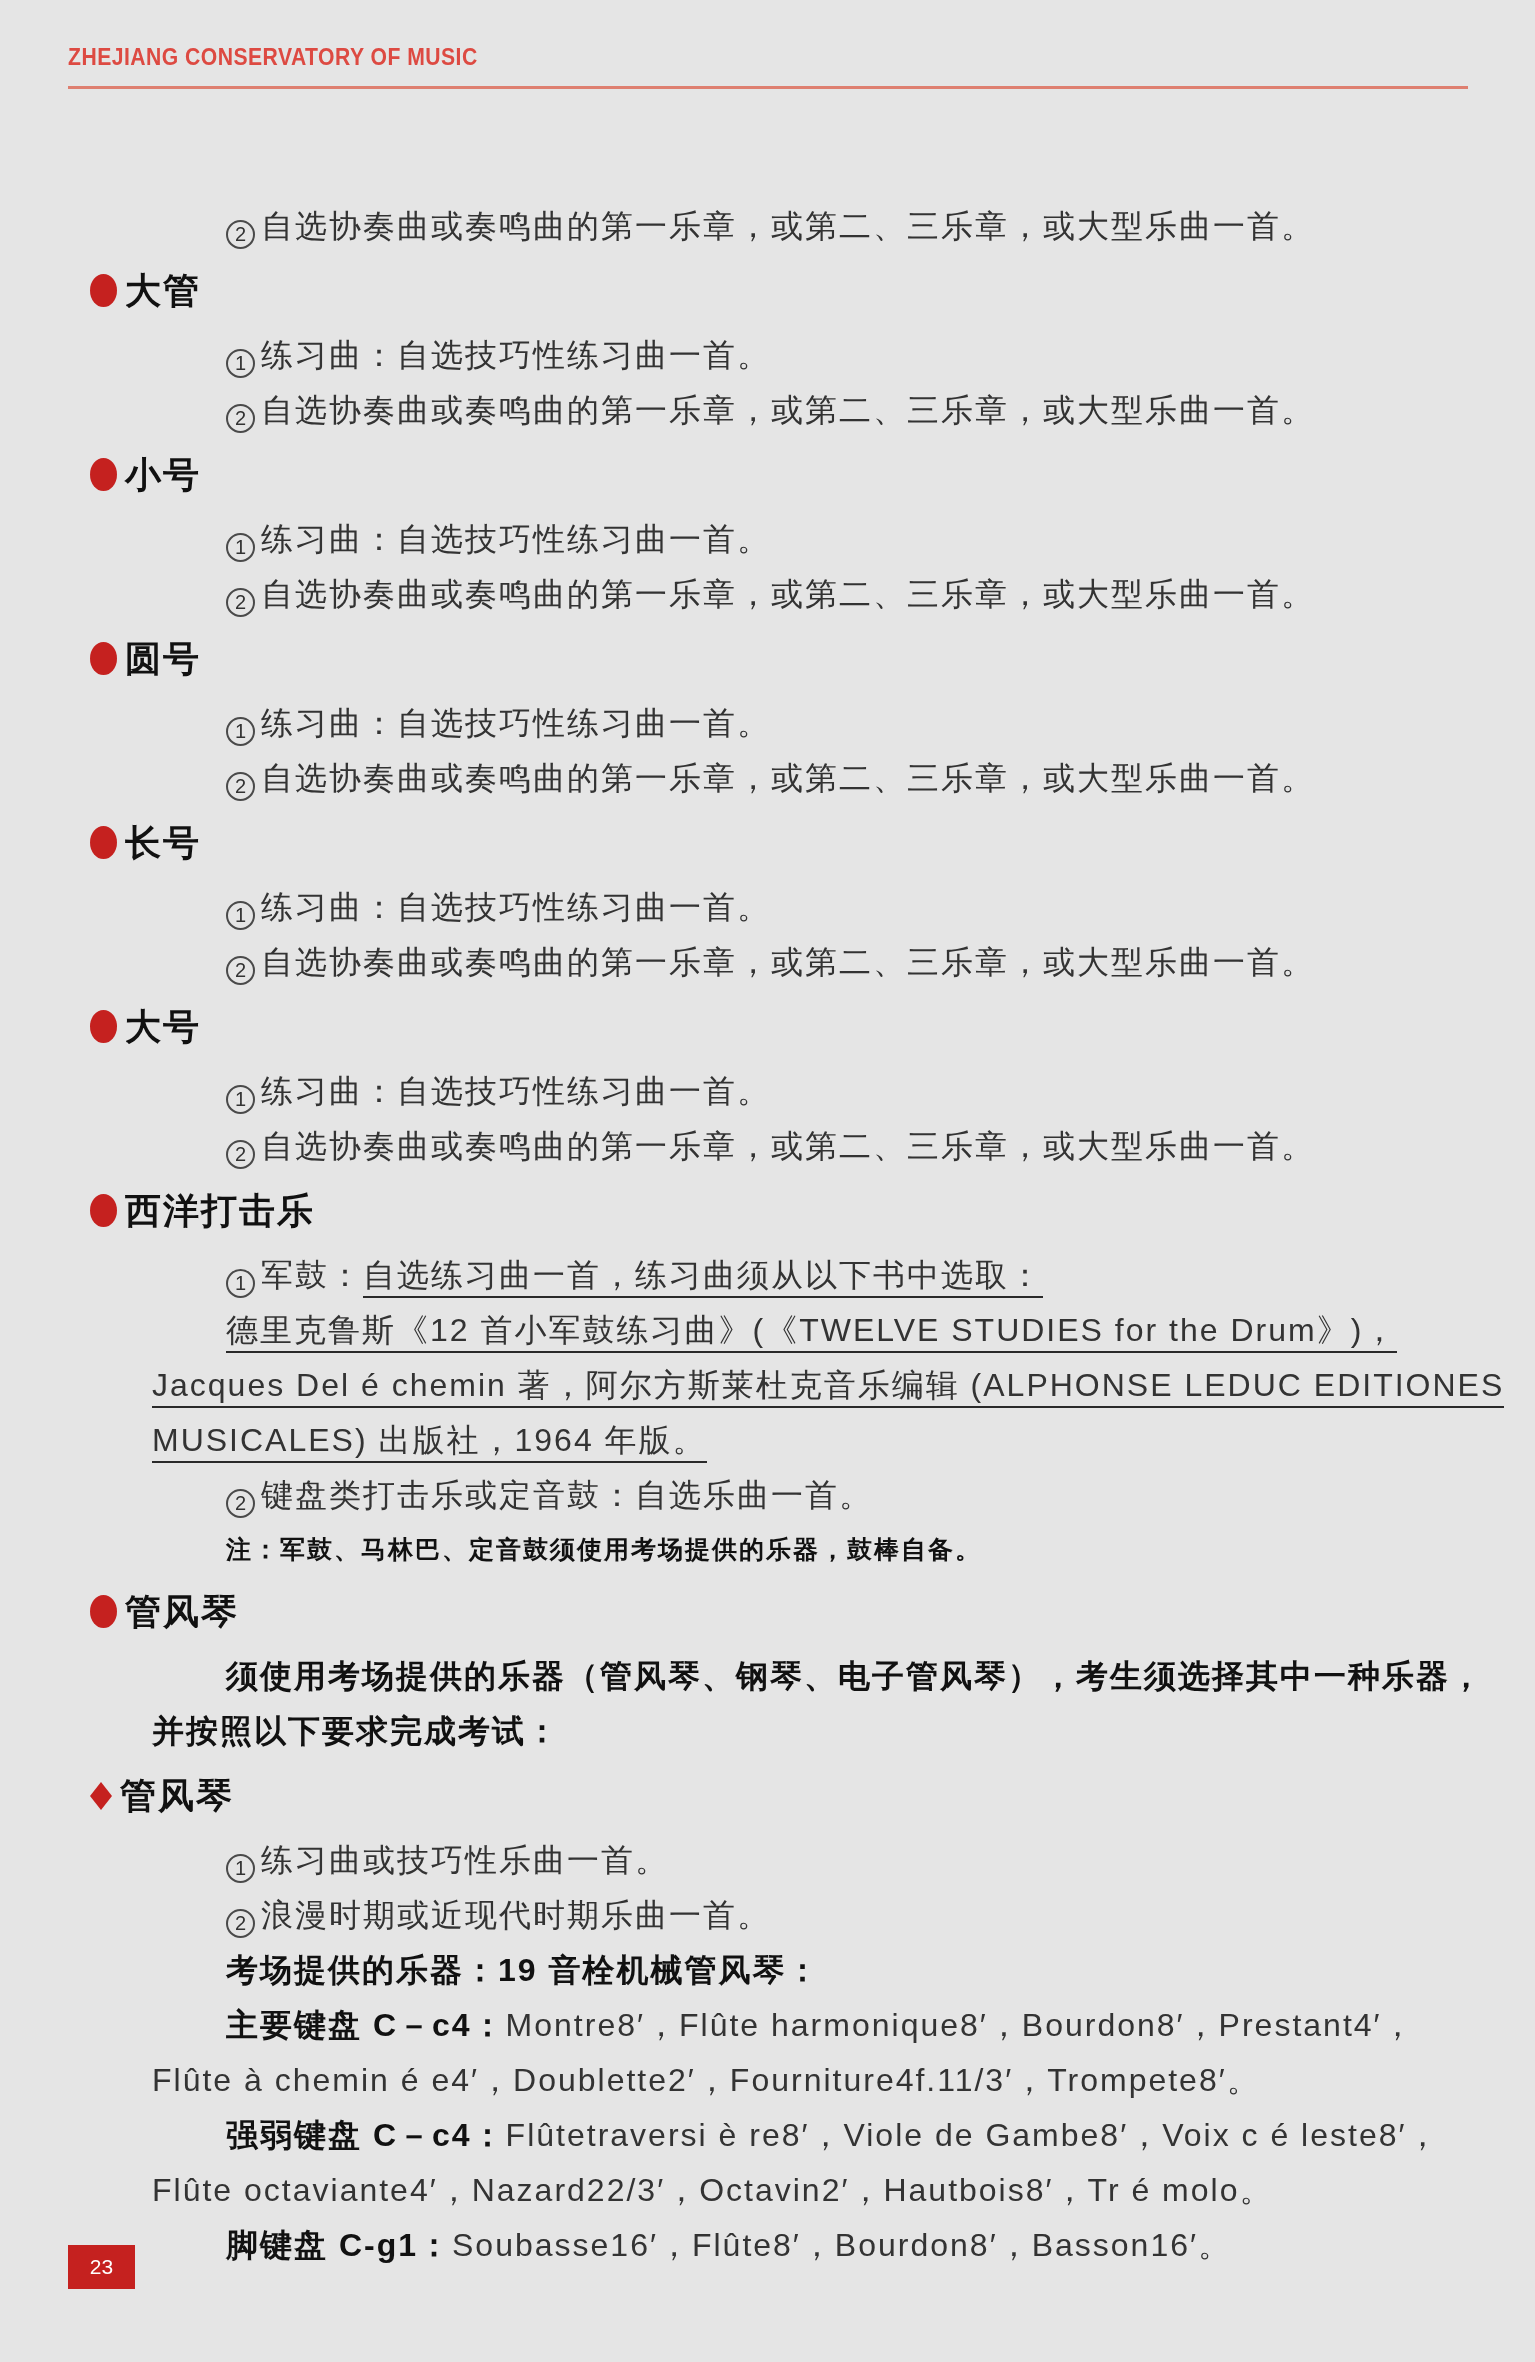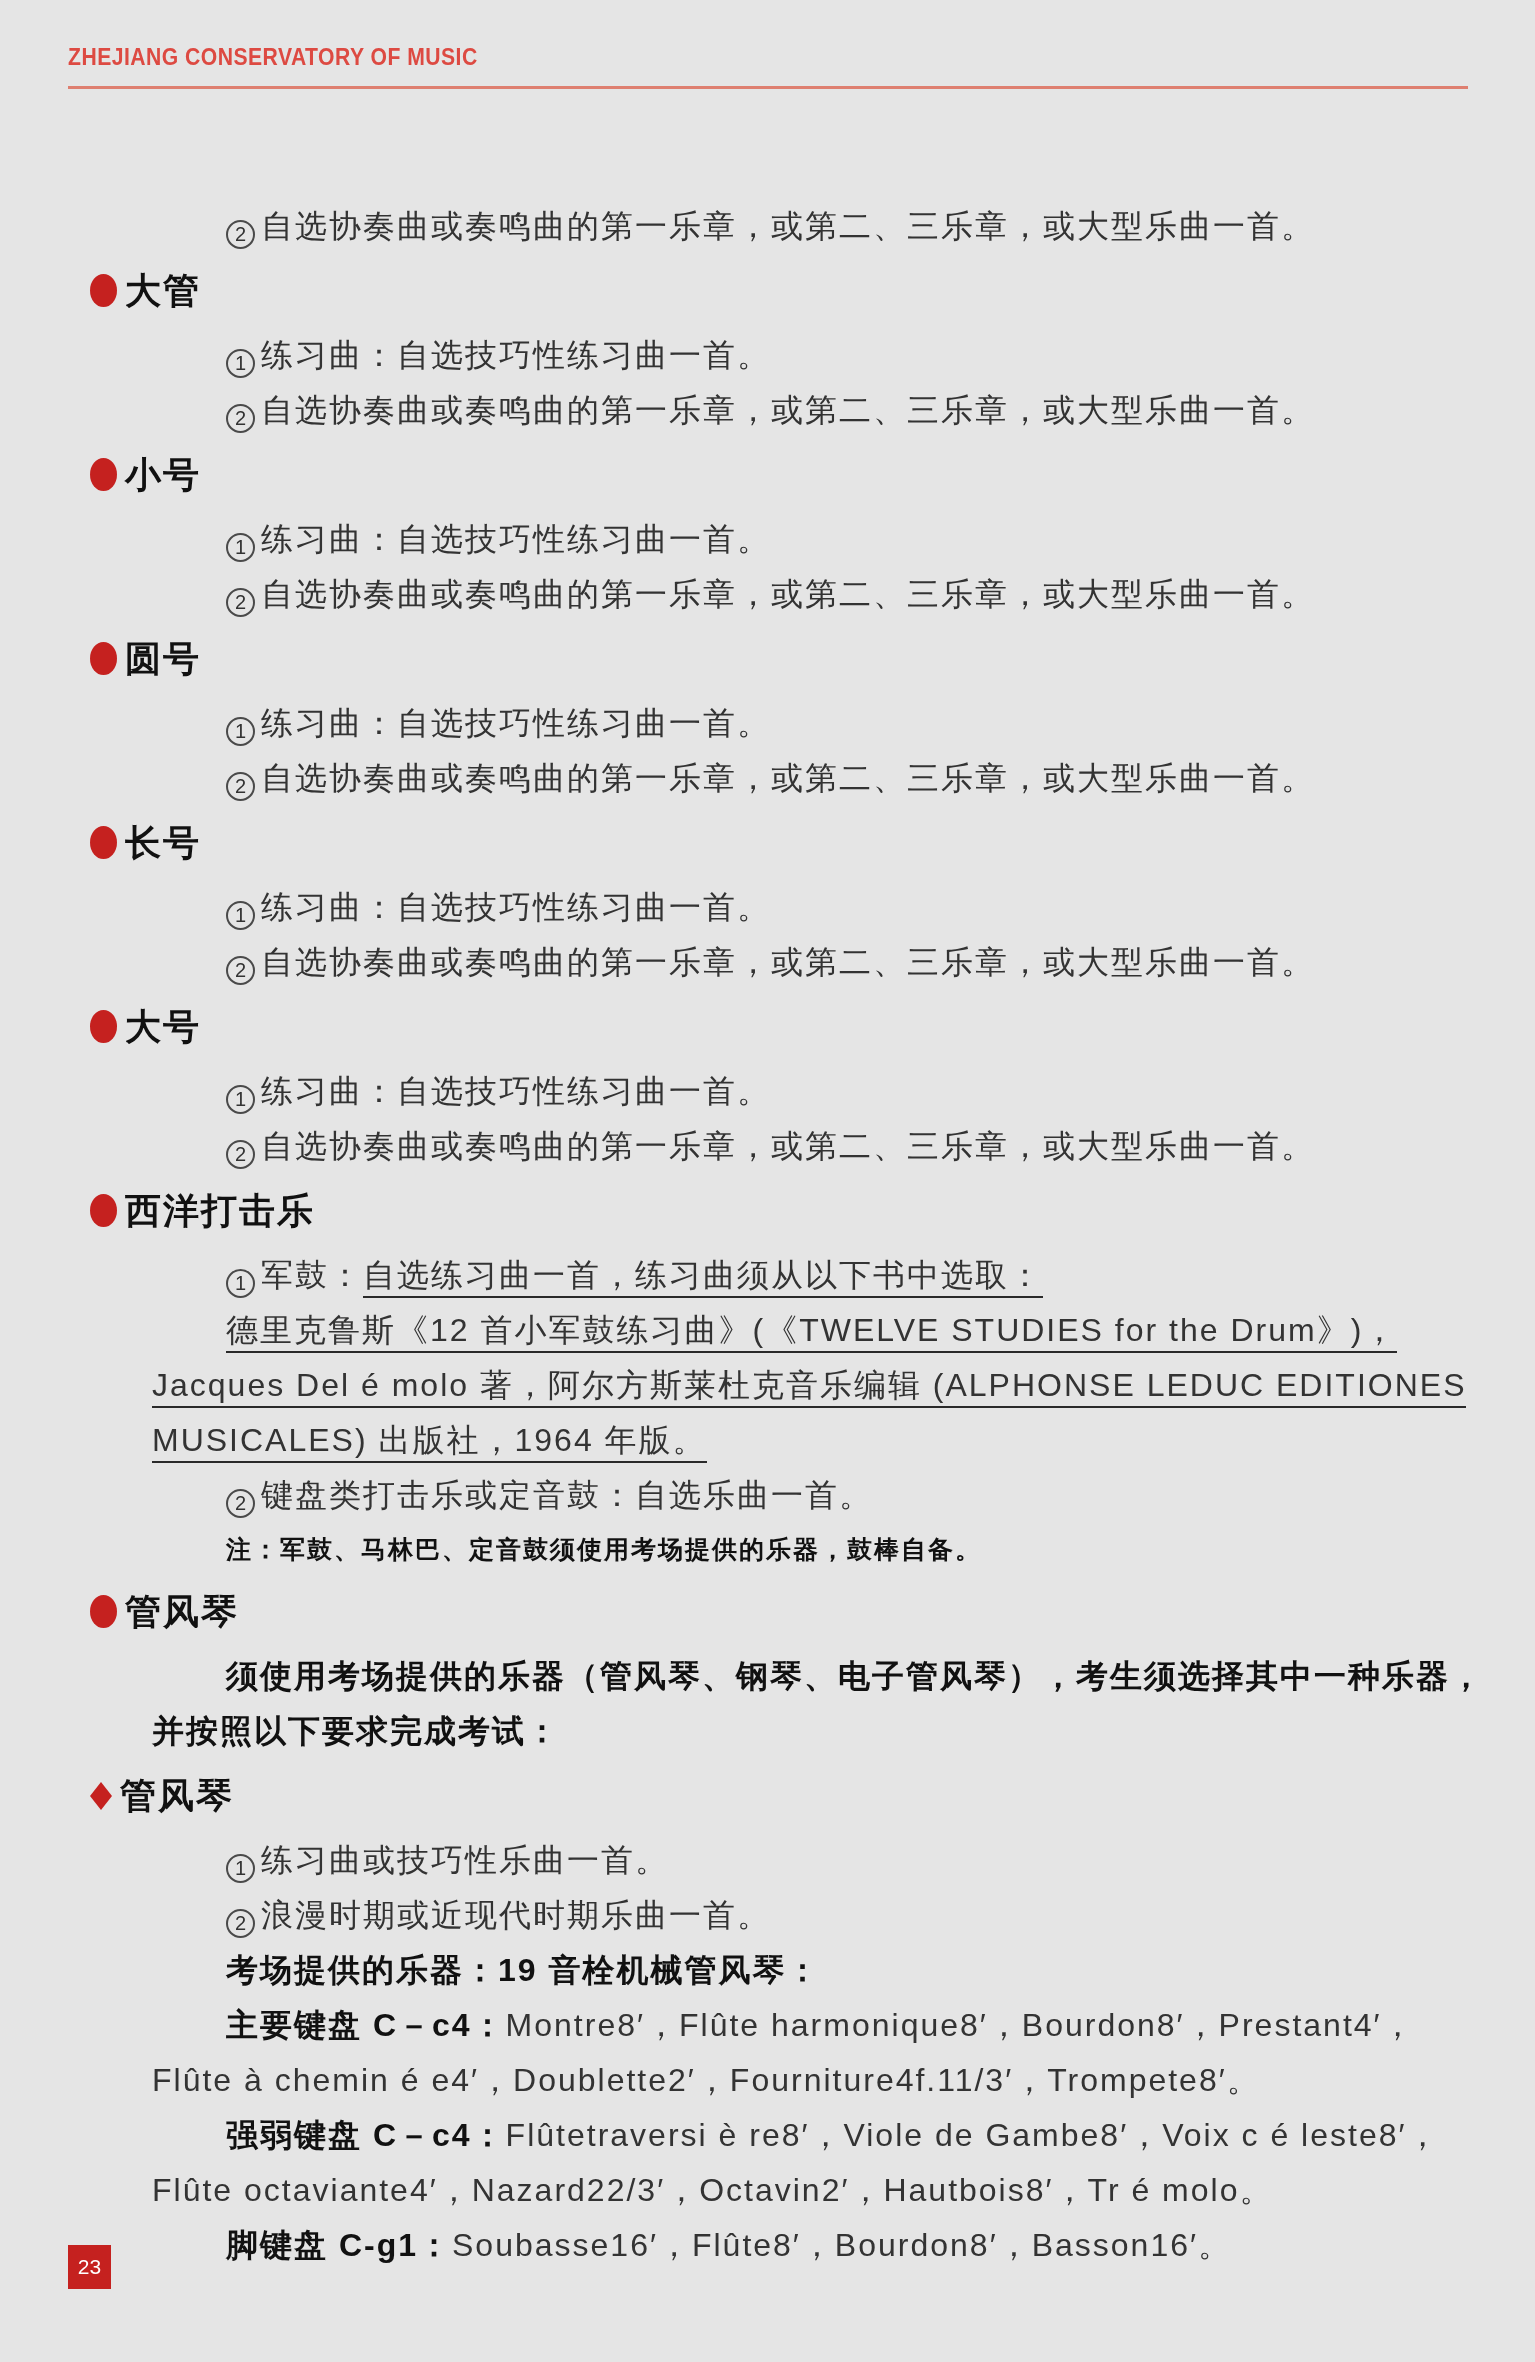--- a/index.html
+++ b/index.html
@@ -68,21 +68,21 @@
   }
   .diamond{
     display:inline-block;
     width:22px;height:28px;
     background:var(--accent);
     clip-path:polygon(50% 0,100% 50%,50% 100%,0 50%);
     margin-right:8px;vertical-align:-2px;
   }
   .pagebox{
     position:absolute;left:68px;top:2245px;
-    width:43px;height:44px;
+    width:67px;height:44px;
     background:var(--accent);
     color:#fff;font-size:21px;font-weight:400;
     display:flex;align-items:center;justify-content:center;
   }
 </style>
 </head>
 <body>
 
 <div class="page">
   <div class="header-title">ZHEJIANG CONSERVATORY OF MUSIC</div>
@@ -100,21 +100,21 @@
       <div class="line indent"><span class="cnum">2</span><span class="">自选协奏曲或奏鸣曲的第一乐章，或第二、三乐章，或大型乐曲一首。</span></div>
       <div class="line section"><span class="dot"></span><span class="sec-title">长号</span></div>
       <div class="line indent"><span class="cnum">1</span><span class="">练习曲：自选技巧性练习曲一首。</span></div>
       <div class="line indent"><span class="cnum">2</span><span class="">自选协奏曲或奏鸣曲的第一乐章，或第二、三乐章，或大型乐曲一首。</span></div>
       <div class="line section"><span class="dot"></span><span class="sec-title">大号</span></div>
       <div class="line indent"><span class="cnum">1</span><span class="">练习曲：自选技巧性练习曲一首。</span></div>
       <div class="line indent"><span class="cnum">2</span><span class="">自选协奏曲或奏鸣曲的第一乐章，或第二、三乐章，或大型乐曲一首。</span></div>
       <div class="line section"><span class="dot"></span><span class="sec-title">西洋打击乐</span></div>
       <div class="line indent"><span class="cnum">1</span><span class="">军鼓：</span><span class="u">自选练习曲一首，练习曲须从以下书中选取：</span></div>
       <div class="line indent"><span class="u">德里克鲁斯《12 首小军鼓练习曲》(《TWELVE STUDIES for the Drum》)，</span></div>
-      <div class="line flush"><span class="u">Jacques Del é molo 著，阿尔方斯莱杜克音乐编辑 (ALPHONSE LEDUC EDITIONES</span></div>
+      <div class="line flush"><span class="u">Jacques Del é chemin 著，阿尔方斯莱杜克音乐编辑 (ALPHONSE LEDUC EDITIONES</span></div>
       <div class="line flush"><span class="u">MUSICALES) 出版社，1964 年版。</span></div>
       <div class="line indent"><span class="cnum">2</span><span class="">键盘类打击乐或定音鼓：自选乐曲一首。</span></div>
       <div class="line note"><span class="b ">注：军鼓、马林巴、定音鼓须使用考场提供的乐器，鼓棒自备。</span></div>
       <div class="line section"><span class="dot"></span><span class="sec-title">管风琴</span></div>
       <div class="line indent"><span class="b ">须使用考场提供的乐器（管风琴、钢琴、电子管风琴），考生须选择其中一种乐器，</span></div>
       <div class="line flush"><span class="b ">并按照以下要求完成考试：</span></div>
       <div class="line section"><span class="diamond"></span><span class="sec-title">管风琴</span></div>
       <div class="line indent"><span class="cnum">1</span><span class="">练习曲或技巧性乐曲一首。</span></div>
       <div class="line indent"><span class="cnum">2</span><span class="">浪漫时期或近现代时期乐曲一首。</span></div>
       <div class="line indent"><span class="b ">考场提供的乐器：19 音栓机械管风琴：</span></div>

